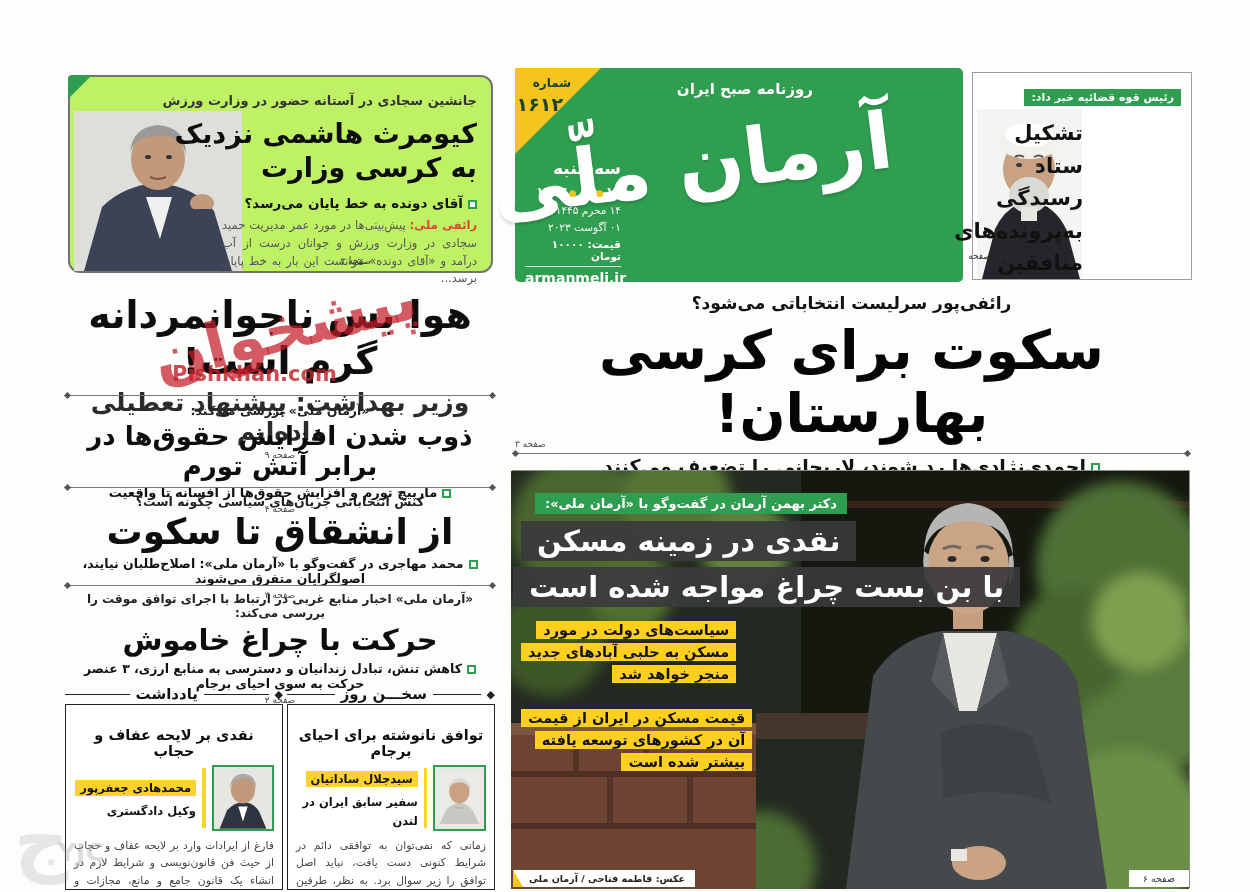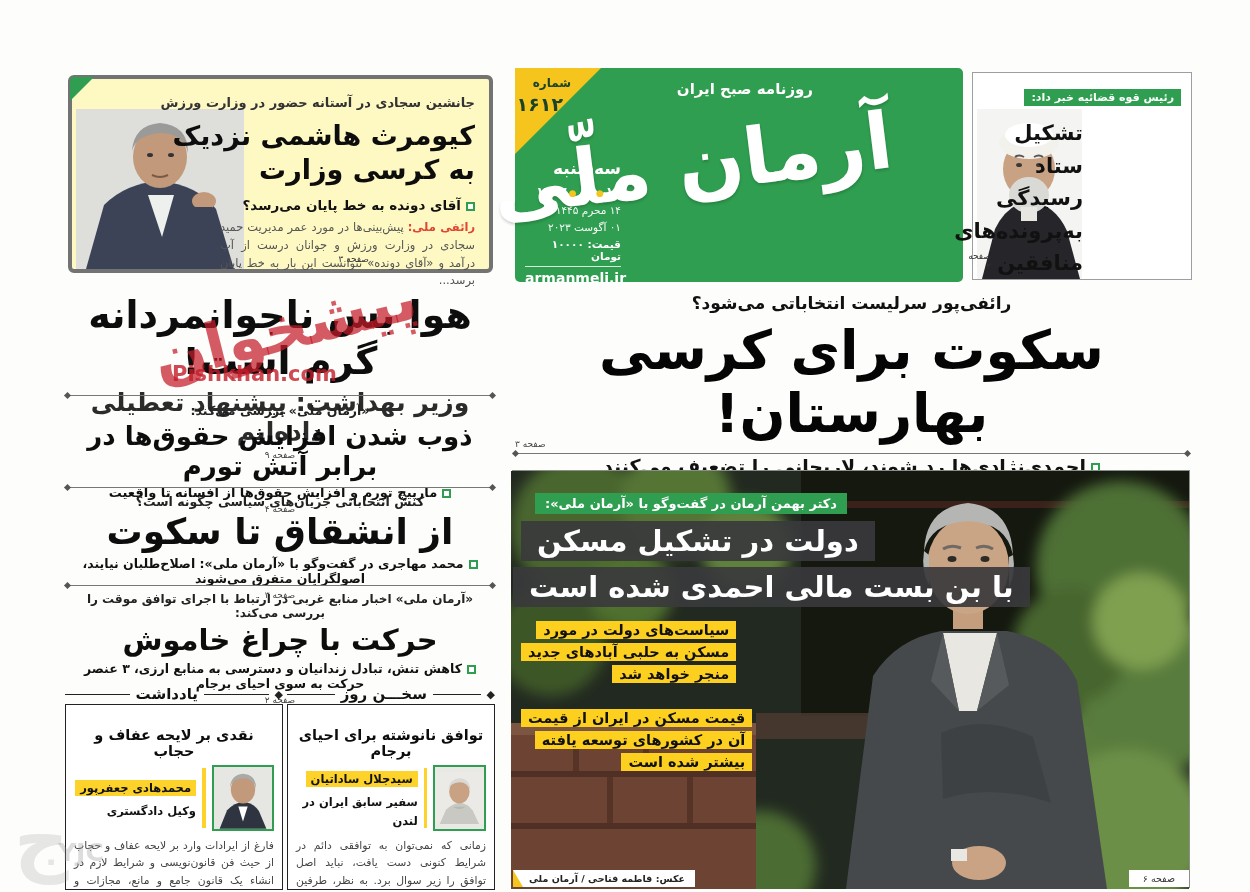--- a/index.html
+++ b/index.html
@@ -23,21 +23,21 @@
   .mast-dates .site { font-size:14px; font-weight:bold; border-top:1px solid rgba(255,255,255,.8); padding-top:3px; direction:ltr; text-align:center; }
 
   
   .box-judiciary { position:absolute; left:972px; top:72px; width:220px; height:208px; background:#fff; border:1px solid #9aa0a0; }
   .box-judiciary .kick { position:absolute; right:10px; top:16px; background:#2f9e50; color:#fff; font-size:11px; font-weight:bold; padding:2px 7px; }
   .box-judiciary .hl { position:absolute; right:108px; left:8px; top:44px; font-size:21px; font-weight:900; color:#111; line-height:1.55; white-space:pre-line; text-align:right; }
   .box-judiciary .pg { position:absolute; right:200px; left:6px; bottom:8px; font-size:9px; color:#333; }
   .box-judiciary svg { position:absolute; left:4px; bottom:0; }
 
   
-  .box-sports { position:absolute; left:68px; top:75px; width:425px; height:198px; background:#fef9c3; border:4px solid #737373; border-radius:6px; }
+  .box-sports { position:absolute; left:68px; top:75px; width:425px; height:198px; background:#bef264; border:2px solid #737373; border-radius:12px; }
   .fold { position:absolute; left:-2px; top:-2px; width:24px; height:24px; background:#2f9e50; clip-path:polygon(0 0,100% 0,0 100%); border-radius:4px 0 0 0; }
   .box-sports .kick { position:absolute; right:14px; top:16px; font-size:13px; color:#333; font-weight:bold; }
   .box-sports .hl { position:absolute; right:14px; top:40px; font-size:27px; font-weight:900; color:#0d0d0d; line-height:1.25; white-space:pre-line; text-align:right; }
   .box-sports .sub { position:absolute; right:14px; top:118px; font-size:13.5px; font-weight:bold; color:#111; }
   .box-sports .body { position:absolute; right:14px; top:140px; width:255px; font-size:11.5px; color:#555; text-align:justify; line-height:1.55; }
   .box-sports .pg { position:absolute; right:120px; bottom:5px; font-size:9px; color:#333; }
   .box-sports svg { position:absolute; left:4px; bottom:0; }
 
   .bullet { display:inline-block; width:9px; height:9px; border:2px solid #2f9e50; background:#fff; margin-left:5px; vertical-align:middle; }
   .lead-red { color:#e04432; font-weight:bold; }
@@ -324,22 +324,22 @@
         <ellipse cx="441" cy="88" rx="4.5" ry="3" fill="#2e2a26"></ellipse>
         <ellipse cx="474" cy="88" rx="4.5" ry="3" fill="#2e2a26"></ellipse>
         <path d="M432 78 Q440 73 450 77" stroke="#6f6a64" stroke-width="3" fill="none"></path>
         <path d="M465 77 Q474 73 482 78" stroke="#6f6a64" stroke-width="3" fill="none"></path>
         <path d="M448 122 Q457 127 467 122" stroke="#8a6750" stroke-width="2.5" fill="none"></path>
         <ellipse cx="468" cy="392" rx="27" ry="17" fill="#c9a384"></ellipse>
         <rect x="440" y="378" width="16" height="12" fill="#e9e7e1"></rect>
       </g>
     </svg>
     <span class="ph-kick">دکتر بهمن آرمان در گفت‌وگو با «آرمان ملی»:</span>
-    <span class="ph-h1">دولت در تشکیل مسکن</span>
-    <span class="ph-h2">با بن بست مالی احمدی شده است</span>
+    <span class="ph-h1">نقدی در زمینه مسکن</span>
+    <span class="ph-h2">با بن بست چراغ مواجه شده است</span>
     <div class="quote q1">
       <span>سیاست‌های دولت در مورد</span>
       <span>مسکن به حلبی آبادهای جدید</span>
       <span>منجر خواهد شد</span>
     </div>
     <div class="quote q2">
       <span>قیمت مسکن در ایران از قیمت</span>
       <span>آن در کشورهای توسعه یافته</span>
       <span>بیشتر شده است</span>
     </div>

